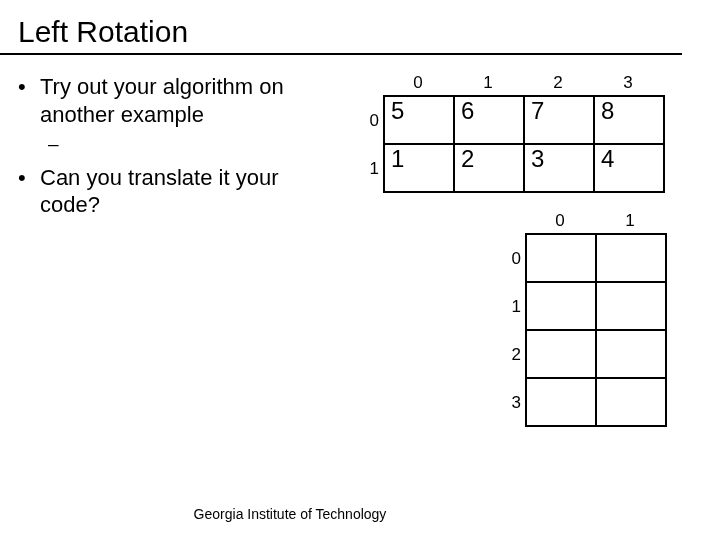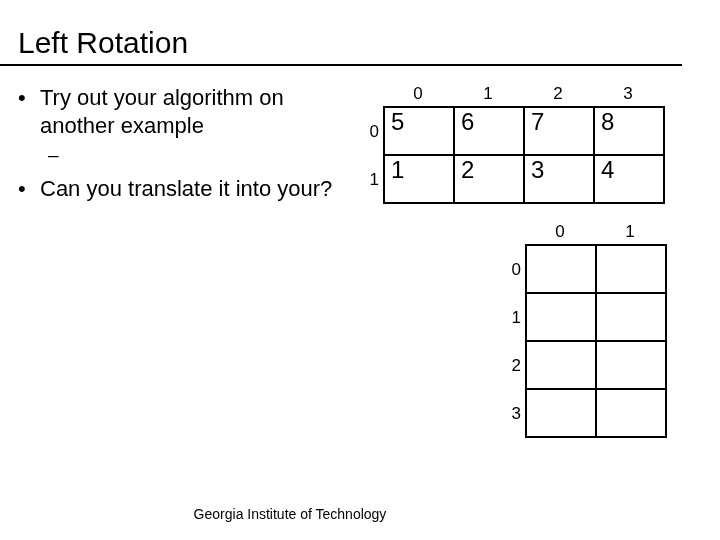--- a/index.html
+++ b/index.html
@@ -9,21 +9,21 @@
     background: #fff;
     font-family: Arial, Helvetica, sans-serif;
     position: relative;
     overflow: hidden;
   }
   .title {
     font-size: 30px;
     color: #000;
     padding: 10px 0 4px 18px;
     border-bottom: 2px solid #000;
-    margin: 16px 18px 0 0;
+    margin: 5px 18px 0 0;
     width: 682px;
   }
   .content {
     display: flex;
     padding: 18px 0 0 18px;
   }
   .bullets {
     width: 325px;
     font-size: 22px;
     color: #000;
@@ -111,21 +111,21 @@
   <div class="bullets">
     <div class="b1">
       <span class="dot">•</span>
       <span>Try out your algorithm on another example</span>
     </div>
     <div class="sub">
       <span class="dash">–</span>
     </div>
     <div class="b1">
       <span class="dot">•</span>
-      <span>Can you translate it into your?</span>
+      <span>Can you translate it your code?</span>
     </div>
   </div>
 
   <div class="grids">
     <span class="g1-collabel" style="left:40px">0</span>
     <span class="g1-collabel" style="left:110px">1</span>
     <span class="g1-collabel" style="left:180px">2</span>
     <span class="g1-collabel" style="left:250px">3</span>
     <span class="g1-rowlabel" style="top:38px">0</span>
     <span class="g1-rowlabel" style="top:86px">1</span>

